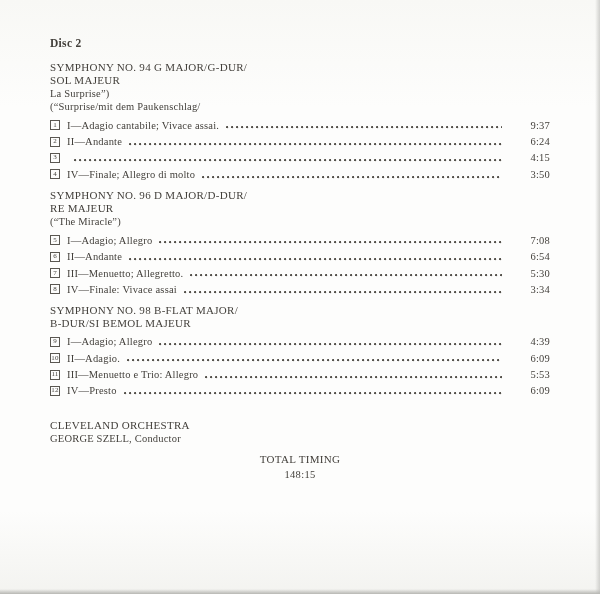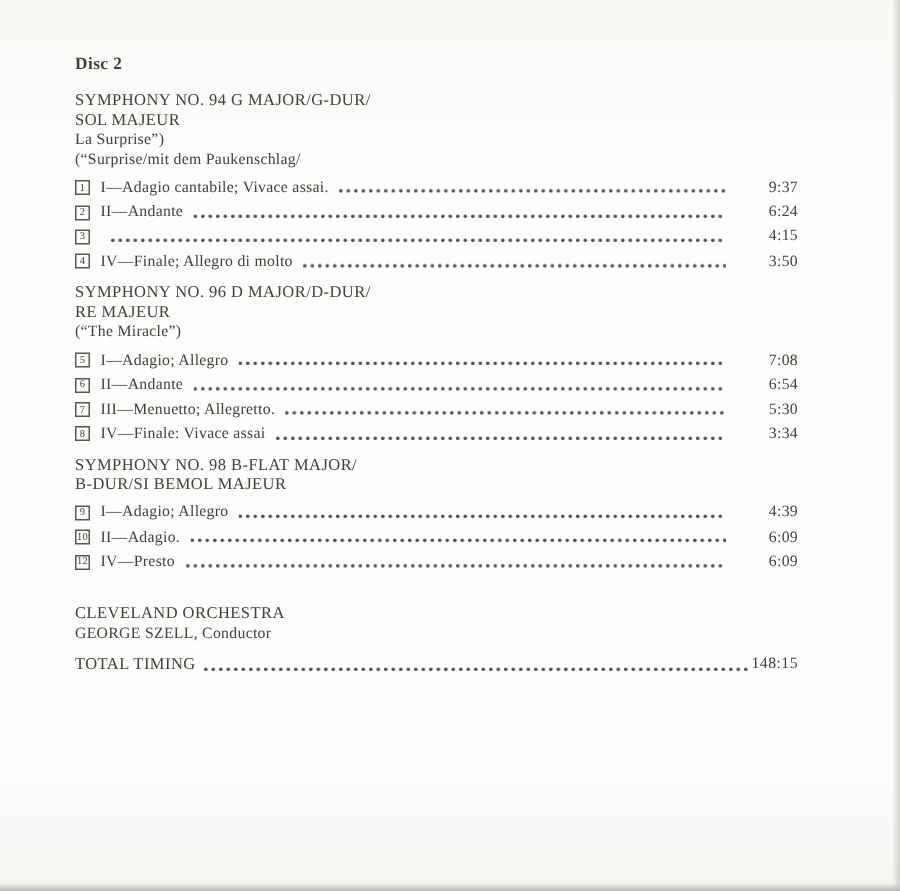--- a/index.html
+++ b/index.html
@@ -5,21 +5,21 @@
   html, body { margin: 0; padding: 0; }
   body {
     width: 600px; height: 594px;
     font-family: "Liberation Serif", "DejaVu Serif", serif;
     background: #e9e9e6;
   }
   .page {
     position: relative;
     width: 600px; height: 594px;
     box-sizing: border-box;
-    padding: 36px 68px 0 50px;
+    padding: 36px 50px 0 50px;
     background: linear-gradient(180deg, #f8f8f5 0%, #fdfdfc 18%, #fdfdfc 86%, #f3f3f0 100%);
     color: #423f3a;
     overflow: hidden;
   }
   .edge-right {
     position: absolute; top: 0; right: 0; width: 5px; height: 100%;
     background: linear-gradient(90deg, rgba(0,0,0,0), #d0d0cd);
   }
   .edge-bottom {
     position: absolute; left: 0; bottom: 0; width: 100%; height: 5px;
@@ -50,22 +50,22 @@
     flex: 1; align-self: flex-end; height: 4px;
     margin: 0 10px 4px 7px;
     background-image: radial-gradient(circle at 1.2px 2.2px, #55524c 0.9px, rgba(0,0,0,0) 1.4px);
     background-size: 5px 4px; background-repeat: repeat-x;
   }
   .time { width: 38px; text-align: right; flex: none; font-size: 10.5px; }
   .credits { margin-top: 20px; line-height: 13px; }
   .orchestra { font-size: 11px; letter-spacing: 0.3px; }
   .conductor { font-size: 10.5px; letter-spacing: 0.2px; }
   .total-row {
-    display: flex; margin-top: 8px;
-    font-size: 11px; letter-spacing: 0.3px; height: 15px;
+    display: flex; align-items: center; margin-top: 8px;
+    font-size: 11px; letter-spacing: 0.3px; height: 15px; flex-direction: column;
   }
   .total-row .leader { margin: 0 1px 4px 6px; }
   .total-row .time { width: auto; font-size: 10.5px; }
 </style>
 </head>
 <body>
 
 <div class="page">
 
   <div class="disc-label">Disc 2</div>
@@ -154,20 +154,26 @@
         <span class="leader"></span>
         <span class="time">4:39</span>
       </div>
       <div class="track">
         <span class="tracknum">10</span>
         <span class="tracktitle">II—Adagio.</span>
         <span class="leader"></span>
         <span class="time">6:09</span>
       </div>
       <div class="track">
+        <span class="tracknum">11</span>
+        <span class="tracktitle">III—Menuetto e Trio: Allegro</span>
+        <span class="leader"></span>
+        <span class="time">5:53</span>
+      </div>
+      <div class="track">
         <span class="tracknum">12</span>
         <span class="tracktitle">IV—Presto</span>
         <span class="leader"></span>
         <span class="time">6:09</span>
       </div>
     </div>
   </div>
 
   <div class="credits">
     <div class="orchestra">CLEVELAND ORCHESTRA</div>

